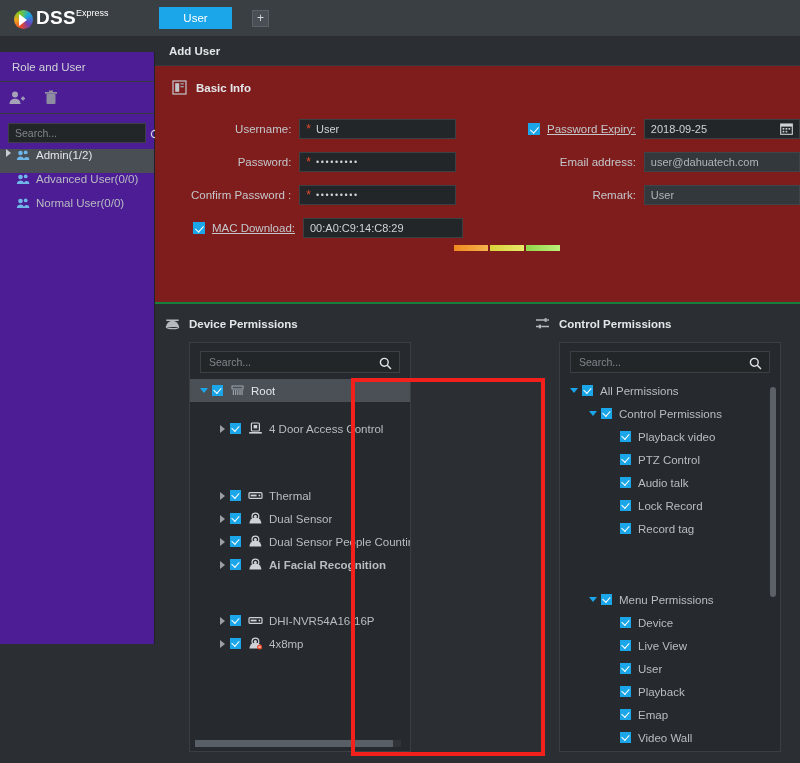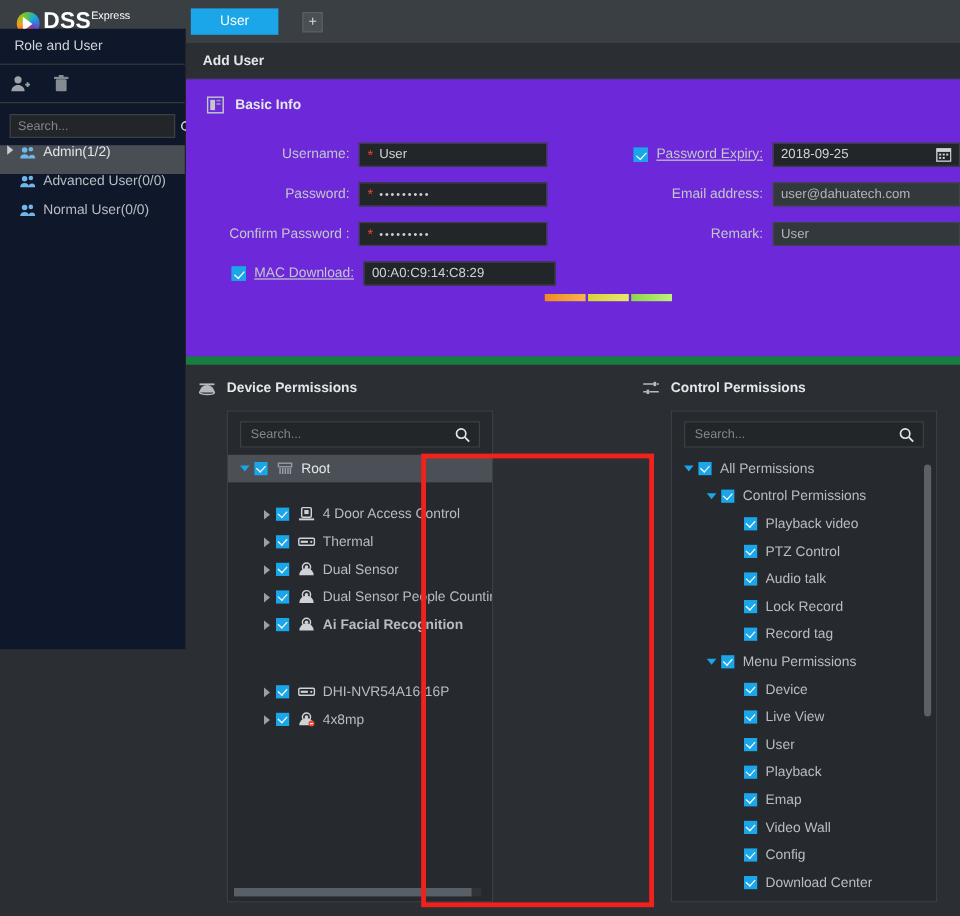--- a/index.html
+++ b/index.html
@@ -43,22 +43,22 @@
     cursor: default; margin-left: 19px;
   }
   .tab-add {
     width: 17px; height: 17px; margin-left: 20px;
     background: #4a4f55; border: 1px solid #5a6066;
     color: #d6d9dc; font-size: 12px; line-height: 15px; text-align: center;
   }
 
   
   .sidebar {
-    position: absolute; left: 0; top: 24px; width: 155px; height: 517px;
-    background: #0f172a; border-right: 1px solid #1f2226;
+    position: absolute; left: 0; top: 52px; width: 155px; height: 592px;
+    background: #4c1d95; border-right: 1px solid #1f2226;
   }
   .sidebar-head {
     height: 30px; display: flex; align-items: center; padding-left: 12px;
     font-size: 11.5px; color: #cfd3d7; border-bottom: 1px solid #35393e;
   }
   .sidebar-tools { height: 32px; display: flex; align-items: center; padding-left: 8px; gap: 16px;
                    border-bottom: 1px solid #35393e; }
   .tool-ico { width: 18px; height: 18px; opacity: .85; }
   .side-search-wrap { padding: 9px 8px 6px 8px; }
   .side-search {
@@ -82,21 +82,21 @@
   .caret-spacer { width: 10px; }
   .grp-ico { width: 14px; height: 12px; margin-right: 6px; }
 
   
   .main { position: absolute; left: 155px; top: 36px; width: 645px; height: 727px; background: #2b2f33; }
   .main-head {
     height: 30px; display: flex; align-items: center; padding-left: 14px;
     font-size: 11.5px; color: #e4e7ea; font-weight: bold; border-bottom: 1px solid #35393e;
   }
 
-  .panel-basic { position: relative; height: 238px; border-bottom: 7px solid #15803d; background: #6d28d9; }
+  .panel-basic { position: relative; height: 238px; border-bottom: 2px solid #15803d; background: #7f1d1d; }
   .sec-title { display: flex; align-items: center; padding: 14px 0 0 17px; }
   .sec-ico { width: 15px; height: 15px; margin-right: 9px; }
   .sec-label { font-size: 11.5px; font-weight: bold; color: #e4e7ea; }
 
   .form { position: absolute; left: 0; top: 46px; width: 645px; }
   .frow { display: flex; align-items: center; height: 33px; }
   .lbl { font-size: 11.5px; color: #c3c7cb; text-align: right; }
   .lcol { width: 148px; padding-right: 8px; }
   .fld {
     width: 160px; height: 20px; background: #232629; border: 1px solid #3b4045;
@@ -386,21 +386,21 @@
                   <i class="tcar-r"></i>
                 </span>
                 <span class="tcb"></span>
                 <span class="dev-ico"><svg width="15" height="13" viewBox="0 0 15 13">
                     <rect x="3.4" y="1" width="8" height="8" rx="1" fill="none" stroke="#cfd3d7" stroke-width="1.2"></rect>
                     <rect x="5.6" y="3" width="3.6" height="3.4" fill="#cfd3d7"></rect>
                     <rect x="1.2" y="10" width="12.6" height="1.6" fill="#cfd3d7"></rect>
                   </svg></span>
                 <span class="tlabel">4 Door Access Control</span>
               </div>
-              <div class="trow" style="padding-left: 24px;">
+              <div class="trow" style="padding-left: 24px; margin-top: 44px;">
                 <span class="tcar-box">
                   <i class="tcar-r"></i>
                 </span>
                 <span class="tcb"></span>
                 <span class="dev-ico"><svg width="15" height="13" viewBox="0 0 15 13">
                     <rect x="1" y="3.6" width="13" height="5.8" rx="1" fill="none" stroke="#cfd3d7" stroke-width="1.2"></rect>
                     <rect x="2.6" y="5.6" width="6" height="1.8" fill="#cfd3d7"></rect>
                     <circle cx="11.4" cy="6.5" r="0.9" fill="#cfd3d7"></circle>
                   </svg></span>
                 <span class="tlabel">Thermal</span>
@@ -533,21 +533,21 @@
               <div class="trow" style="padding-left: 44px;">
                 <span class="tcar-box"></span>
                 <span class="tcb"></span>
                 <span class="tlabel">Lock Record</span>
               </div>
               <div class="trow" style="padding-left: 44px;">
                 <span class="tcar-box"></span>
                 <span class="tcb"></span>
                 <span class="tlabel">Record tag</span>
               </div>
-              <div class="trow" style="padding-left: 25px;">
+              <div class="trow" style="padding-left: 25px; margin-top: 48px;">
                 <span class="tcar-box">
                   <i class="tcar-d"></i>
                 </span>
                 <span class="tcb"></span>
                 <span class="tlabel">Menu Permissions</span>
               </div>
               <div class="trow" style="padding-left: 44px;">
                 <span class="tcar-box"></span>
                 <span class="tcb"></span>
                 <span class="tlabel">Device</span>

